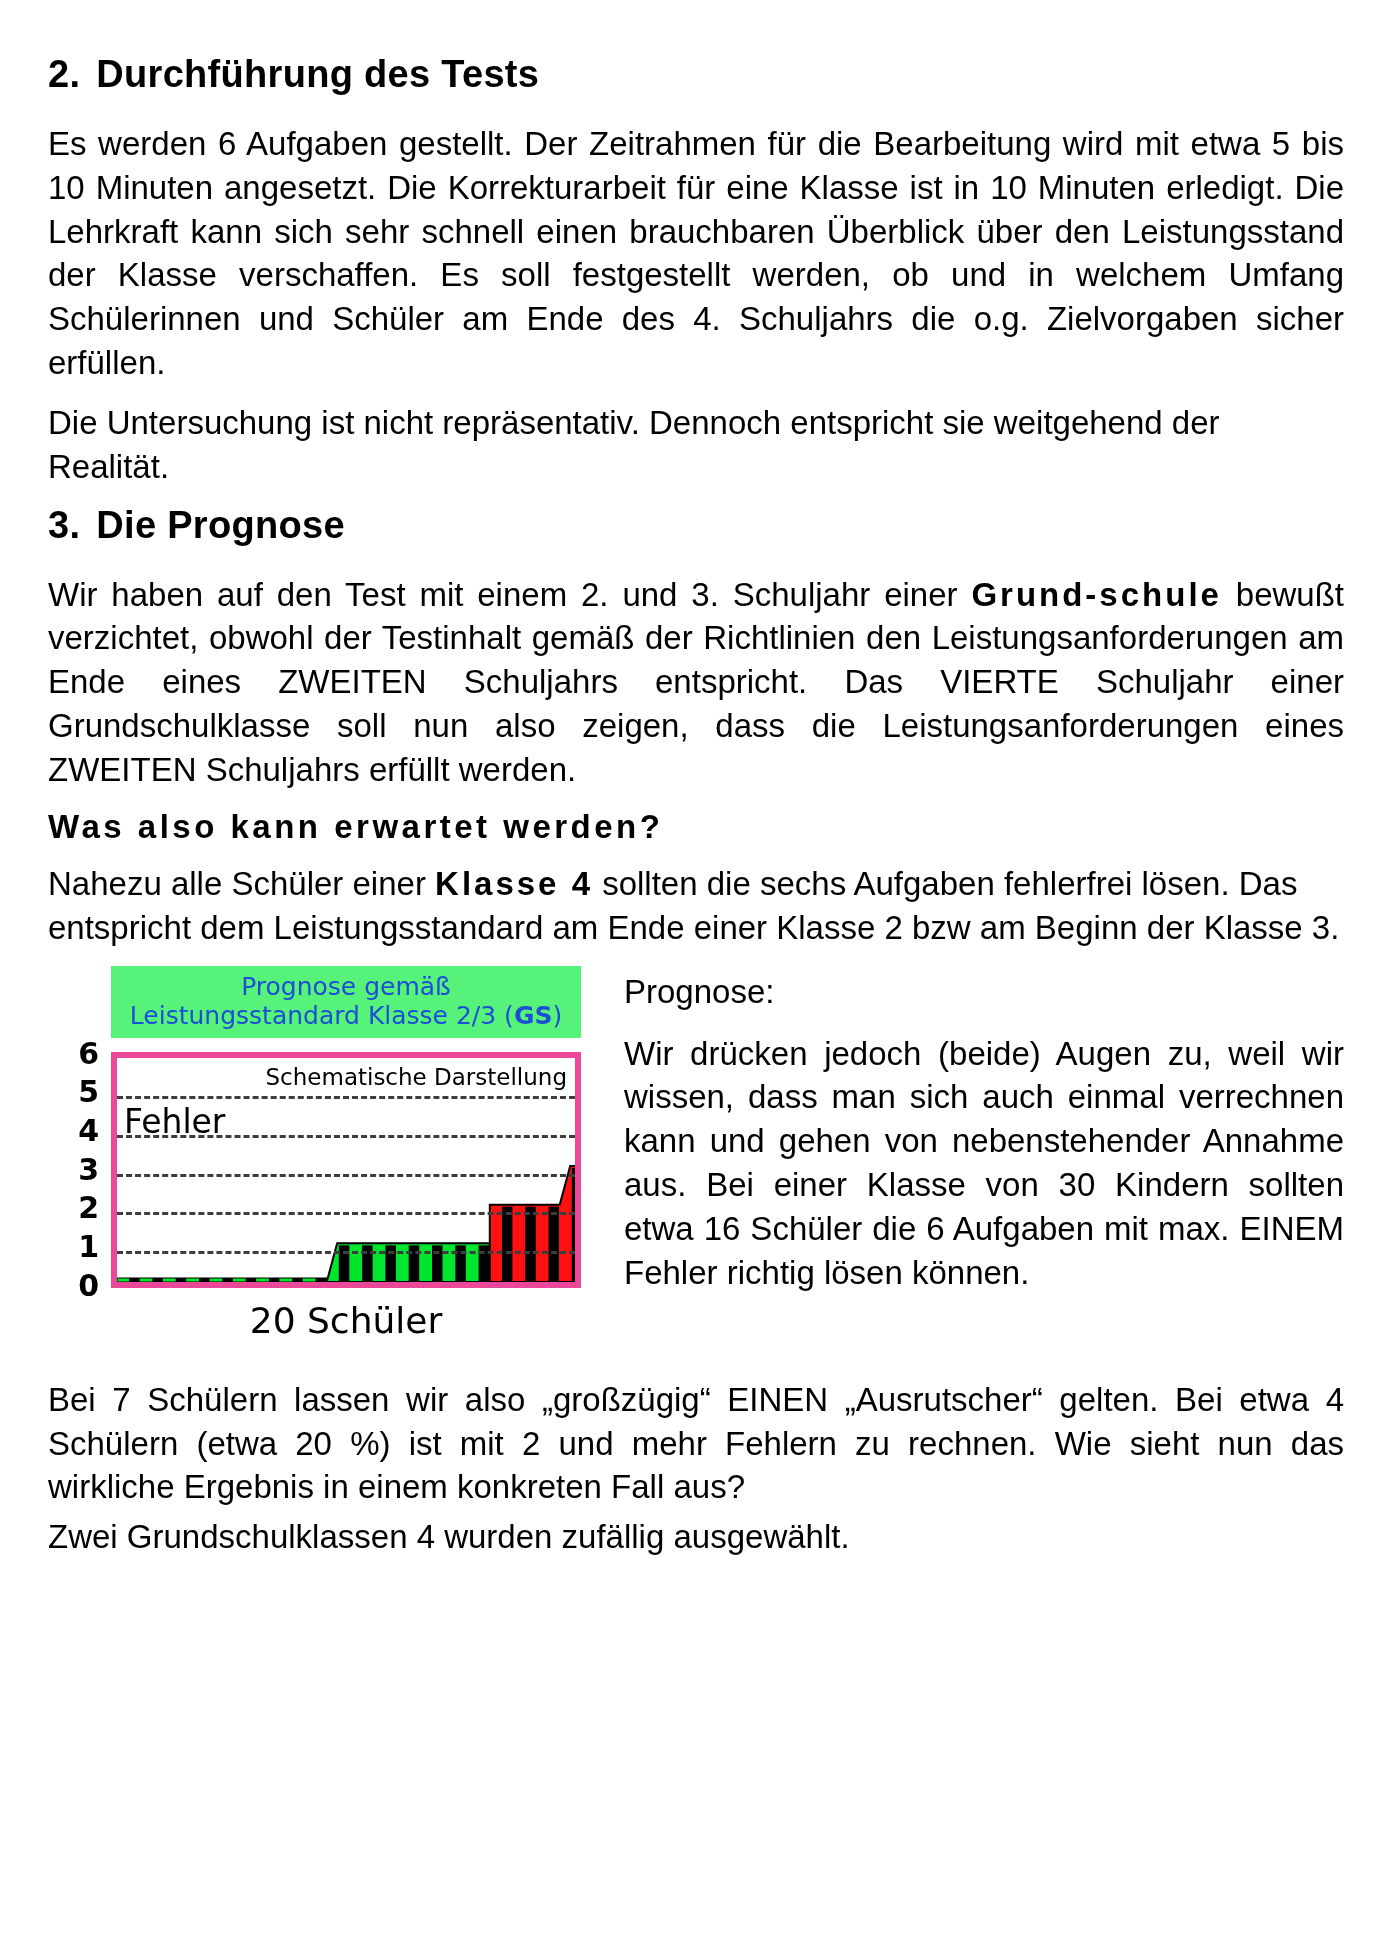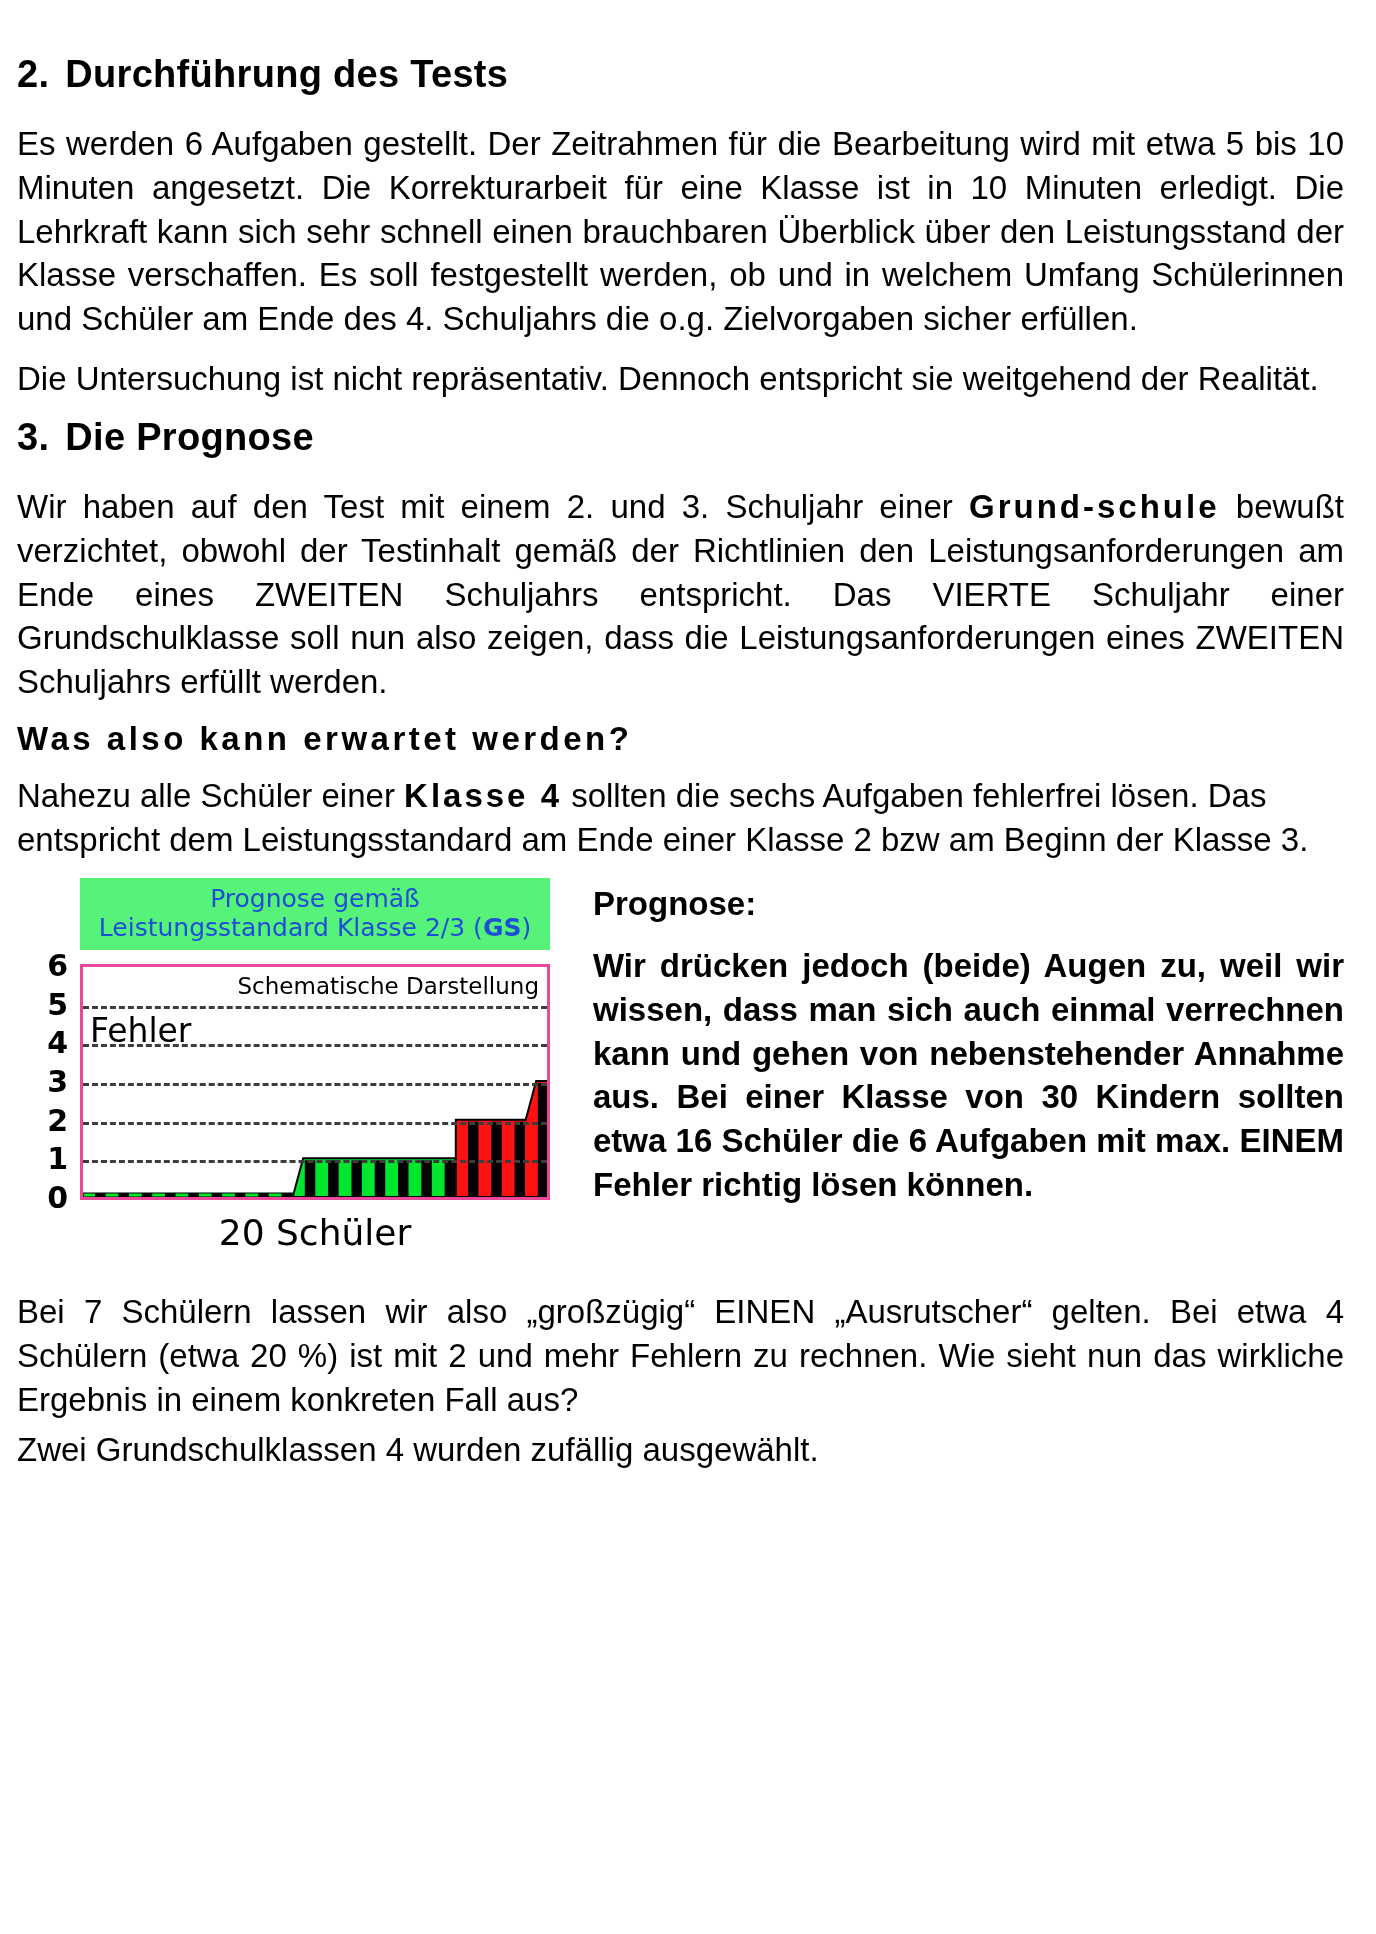--- a/index.html
+++ b/index.html
@@ -8,21 +8,21 @@
     background:#ffffff;
     font-family:"Liberation Sans", sans-serif;
     color:#000000;
     -webkit-font-smoothing:antialiased;
   }
   .page{
     position:relative;
     width:1376px;
     min-height:1934px;
     box-sizing:border-box;
-    padding:40px 32px 0 17px;
+    padding:40px 32px 0 48px;
   }
 
   
   h2.section-heading{
     font-size:38px;
     font-weight:bold;
     margin:14px 0 26px 0;
     letter-spacing:0.3px;
     line-height:1.1;
     font-stretch:condensed;
@@ -57,21 +57,20 @@
   }
   .fig-col{
     width:560px;
     flex:0 0 560px;
     position:relative;
   }
   .side-col{
     flex:1 1 auto;
     padding-left:16px;
     padding-top:4px;
-    font-weight:bold;
   }
   .side-col p{
     font-size:33px;
     line-height:1.33;
     margin:0 0 14px 0;
     text-align:justify;
     font-stretch:condensed;
   }
   .side-col p.first{ margin-bottom:18px; text-align:left; }
 
@@ -99,21 +98,21 @@
     left:63px;
     top:86px;
     width:470px;
     height:236px;
   }
   .plot-frame{
     position:absolute;
     left:0; top:0;
     width:100%;
     height:100%;
-    border:3px solid #ec4899;
+    border:6px solid #ec4899;
     box-sizing:border-box;
     background:#ffffff;
     overflow:hidden;
   }
   .gridline{
     position:absolute;
     left:0;
     width:100%;
     height:0;
     border-top:3px dashed #3d3d3d;

